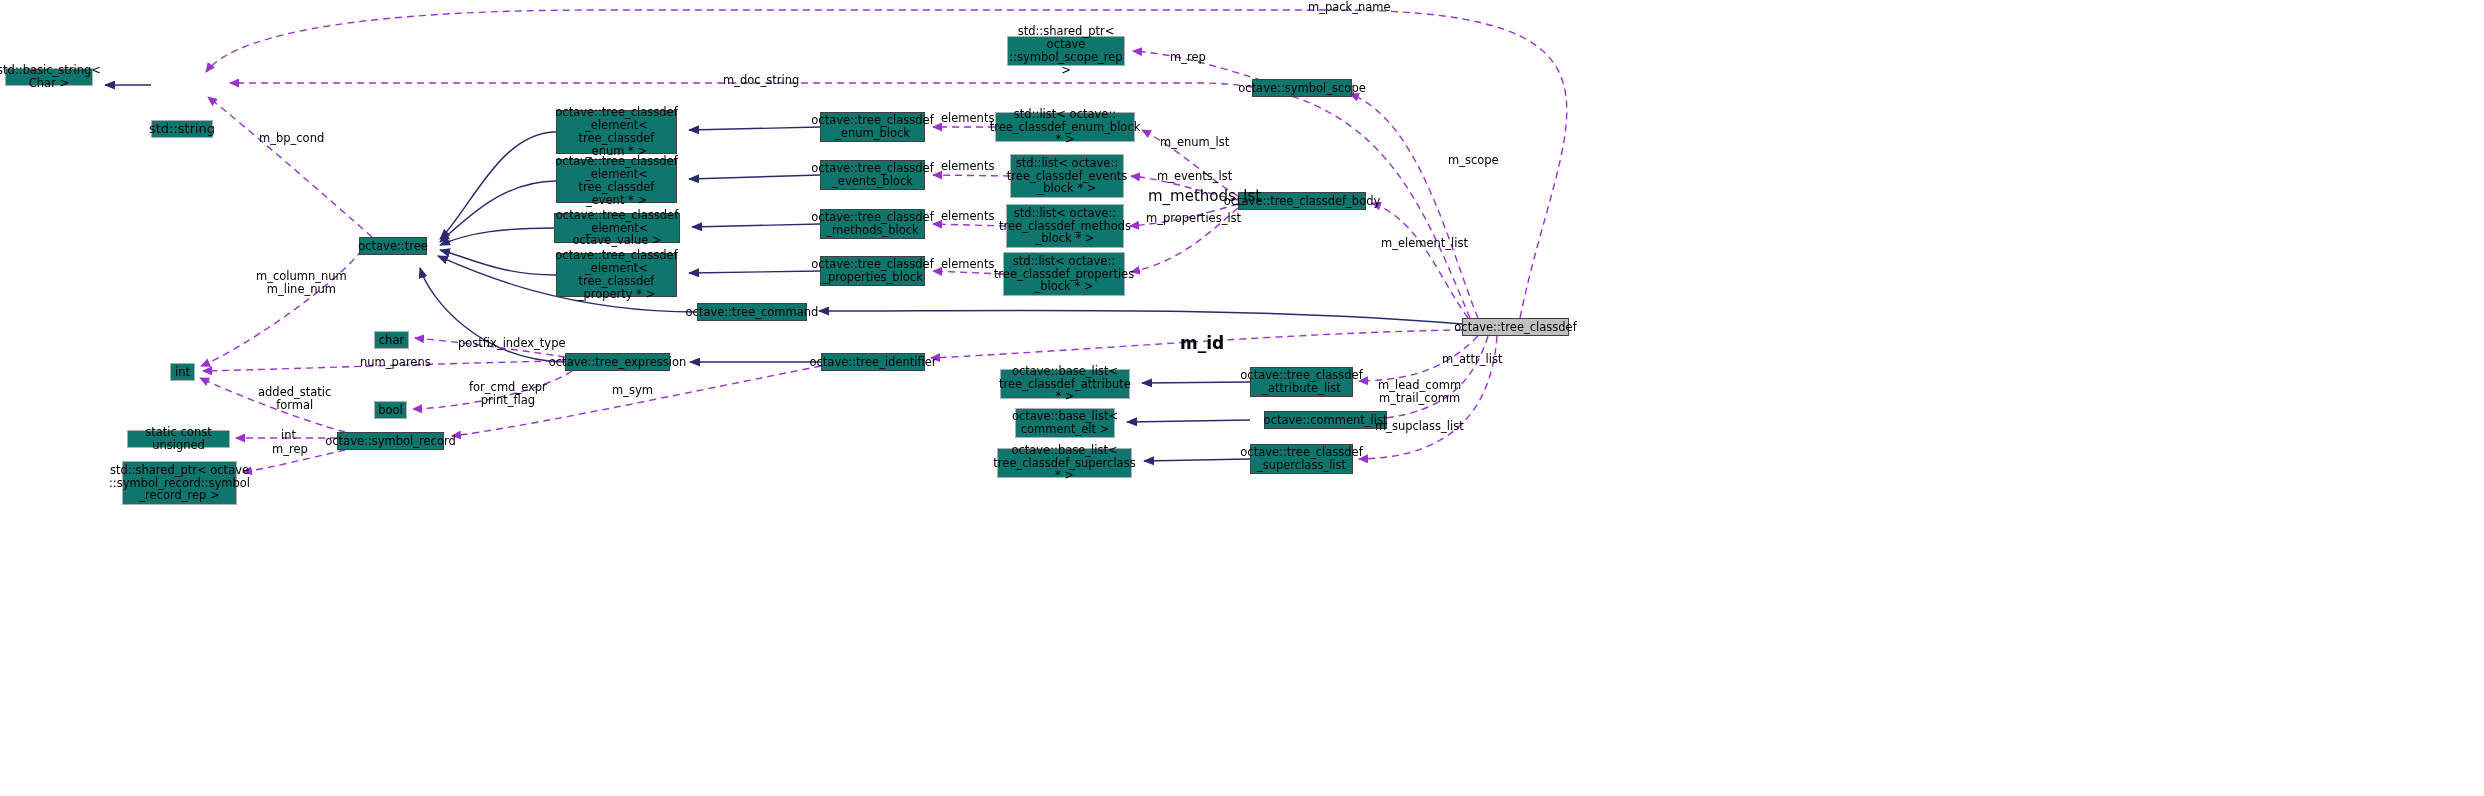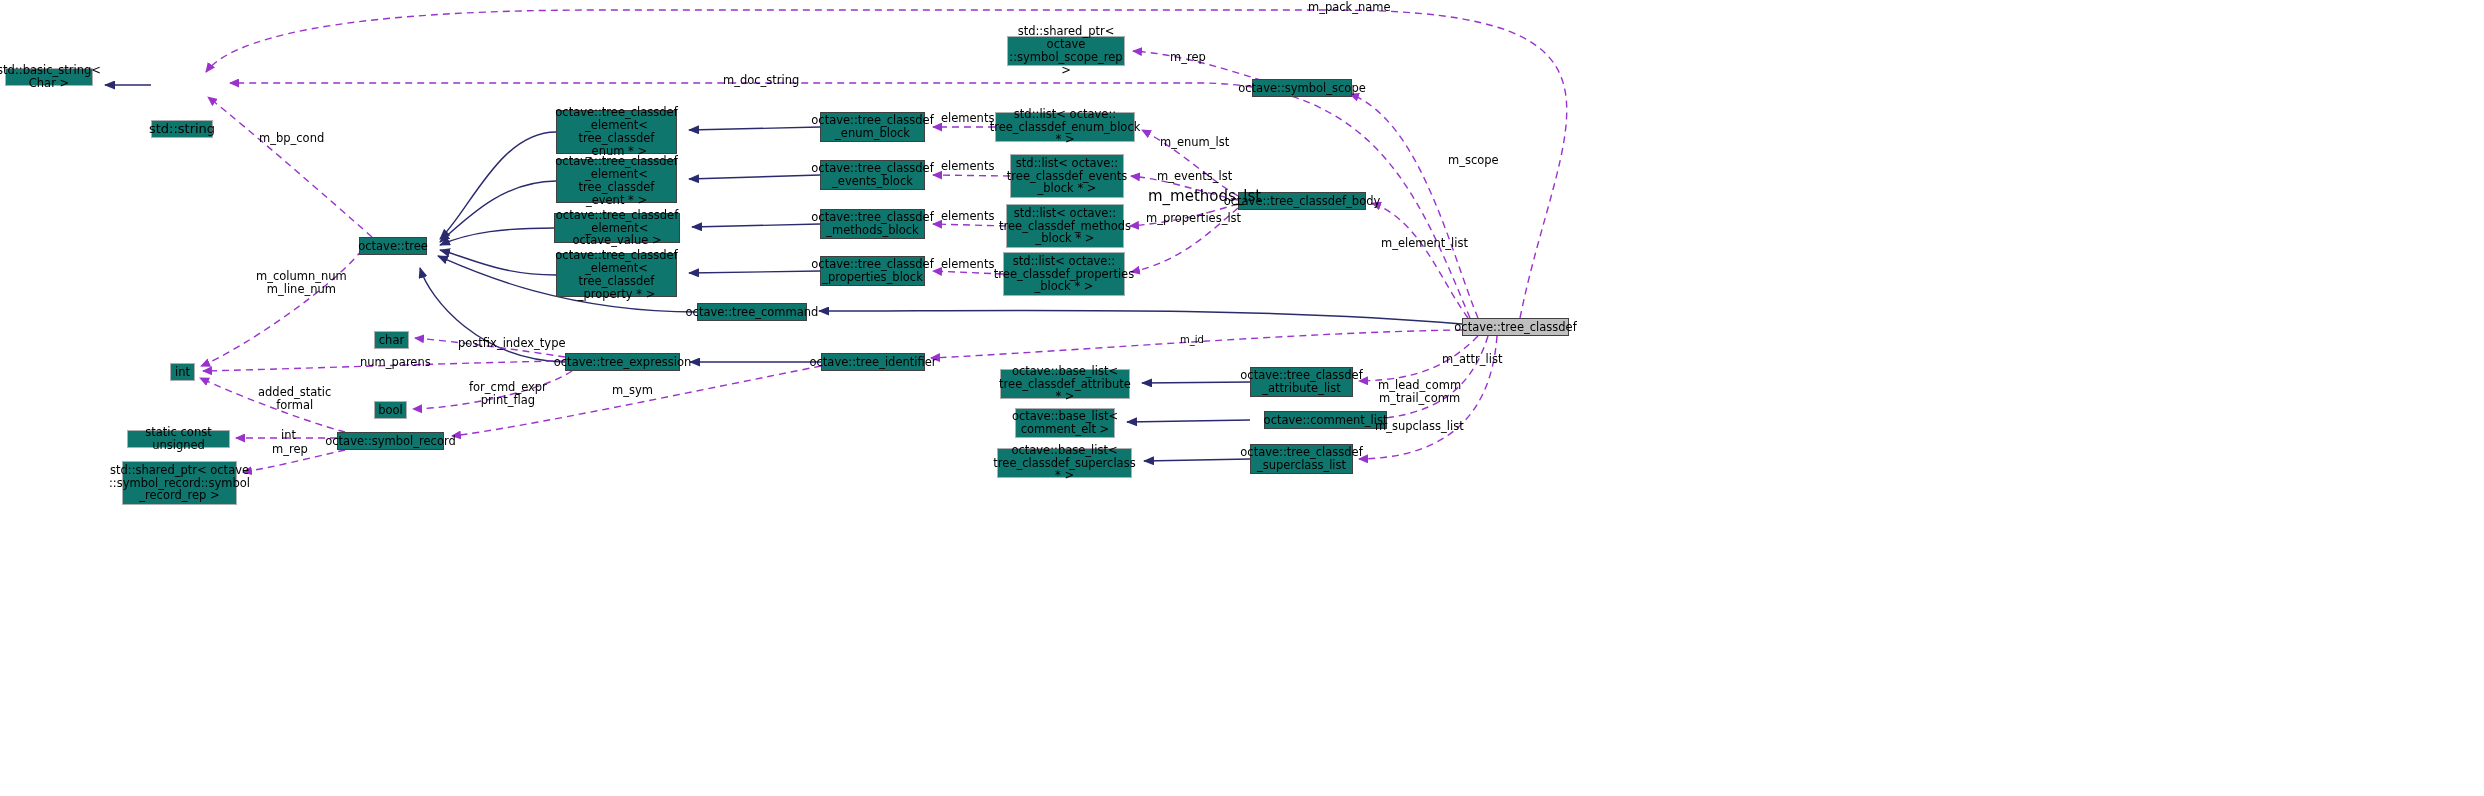--- a/index.html
+++ b/index.html
@@ -186,21 +186,21 @@
 _block * &gt;</div>
       <div class="node plain" style="left: 1003px; top: 252px; width: 122px; height: 44px; font-size: 11.5px;">std::list&lt; octave::
 tree_classdef_properties
 _block * &gt;</div>
       <div class="node plain" style="left: 1007px; top: 36px; width: 118px; height: 30px; font-size: 11.5px;">std::shared_ptr&lt; octave
 ::symbol_scope_rep &gt;</div>
       <div class="node doc" style="left: 1252px; top: 79px; width: 100px; height: 18px; font-size: 11.5px;">octave::symbol_scope</div>
       <div class="node doc" style="left: 1238px; top: 192px; width: 128px; height: 18px; font-size: 11.5px;">octave::tree_classdef_body</div>
       <div class="node doc" style="left: 697px; top: 303px; width: 110px; height: 18px; font-size: 11.5px;">octave::tree_command</div>
       <div class="node plain" style="left: 374px; top: 331px; width: 35px; height: 18px; font-size: 11.5px;">char</div>
-      <div class="node doc" style="left: 565px; top: 353px; width: 115px; height: 18px; font-size: 11.5px;">octave::tree_expression</div>
+      <div class="node doc" style="left: 565px; top: 353px; width: 105px; height: 18px; font-size: 11.5px;">octave::tree_expression</div>
       <div class="node doc" style="left: 821px; top: 353px; width: 104px; height: 18px; font-size: 11.5px;">octave::tree_identifier</div>
       <div class="node plain" style="left: 170px; top: 363px; width: 25px; height: 18px; font-size: 11.5px;">int</div>
       <div class="node plain" style="left: 374px; top: 401px; width: 33px; height: 18px; font-size: 11.5px;">bool</div>
       <div class="node plain" style="left: 127px; top: 430px; width: 103px; height: 18px; font-size: 11.5px;">static const unsigned</div>
       <div class="node doc" style="left: 337px; top: 432px; width: 107px; height: 18px; font-size: 11.5px;">octave::symbol_record</div>
       <div class="node plain" style="left: 122px; top: 461px; width: 115px; height: 44px; font-size: 11.5px;">std::shared_ptr&lt; octave
 ::symbol_record::symbol
 _record_rep &gt;</div>
       <div class="node plain" style="left: 1000px; top: 369px; width: 130px; height: 30px; font-size: 11.5px;">octave::base_list&lt;
 tree_classdef_attribute * &gt;</div>
@@ -226,21 +226,21 @@
       <div class="edge-label" style="left: 1157px; top: 170px; font-size: 11.5px;">m_events_lst</div>
       <div class="edge-label" style="left: 1148px; top: 188px; font-size: 15px; text-align: right;">m_methods_lst</div>
       <div class="edge-label" style="left: 1448px; top: 154px; font-size: 11.5px;">m_scope</div>
       <div class="edge-label" style="left: 941px; top: 210px; font-size: 11.5px;">elements</div>
       <div class="edge-label" style="left: 1146px; top: 212px; font-size: 11.5px;">m_properties_lst</div>
       <div class="edge-label" style="left: 1381px; top: 237px; font-size: 11.5px;">m_element_list</div>
       <div class="edge-label" style="left: 941px; top: 258px; font-size: 11.5px;">elements</div>
       <div class="edge-label" style="left: 256px; top: 270px; font-size: 11.5px;">m_column_num
 m_line_num</div>
       <div class="edge-label" style="left: 458px; top: 337px; font-size: 11.5px;">postfix_index_type</div>
-      <div class="edge-label" style="left: 1180px; top: 334px; font-size: 10px;">m_id</div>
+      <div class="edge-label" style="left: 1180px; top: 334px; font-size: 17px; font-weight: bold;">m_id</div>
       <div class="edge-label" style="left: 360px; top: 356px; font-size: 11.5px;">num_parens</div>
       <div class="edge-label" style="left: 1442px; top: 353px; font-size: 11.5px;">m_attr_list</div>
       <div class="edge-label" style="left: 469px; top: 381px; font-size: 11.5px;">for_cmd_expr
 print_flag</div>
       <div class="edge-label" style="left: 604px; top: 384px; font-size: 11.5px; margin-left: 8px;">m_sym</div>
       <div class="edge-label" style="left: 258px; top: 386px; font-size: 11.5px;">added_static
 formal</div>
       <div class="edge-label" style="left: 1378px; top: 379px; font-size: 11.5px;">m_lead_comm
 m_trail_comm</div>
       <div class="edge-label" style="left: 281px; top: 429px; font-size: 11.5px;">int</div>

